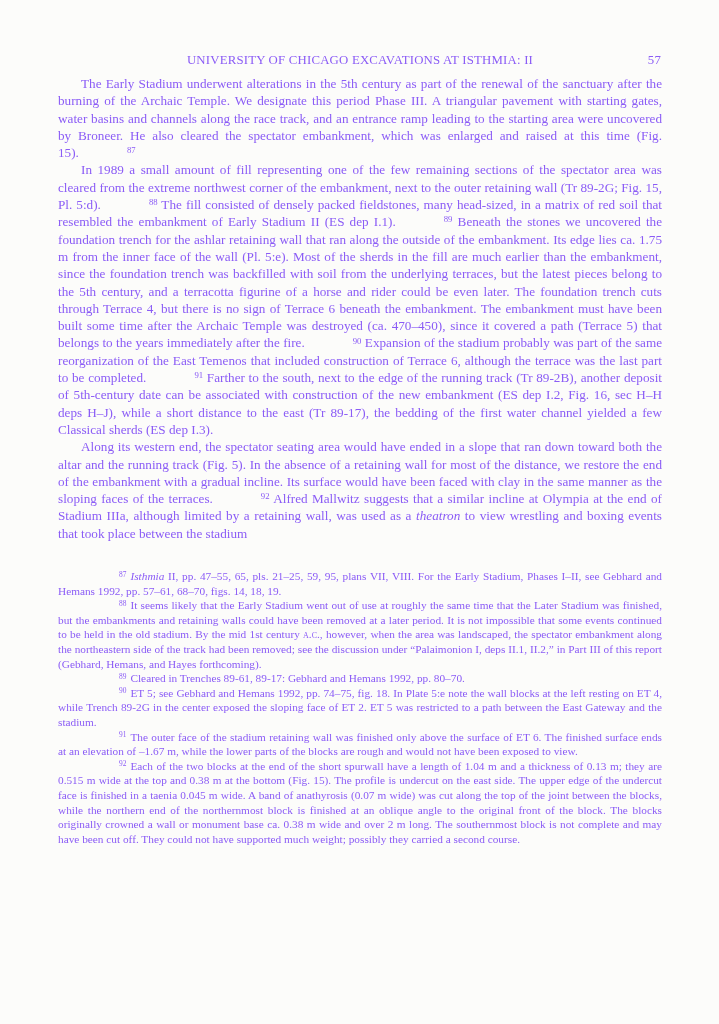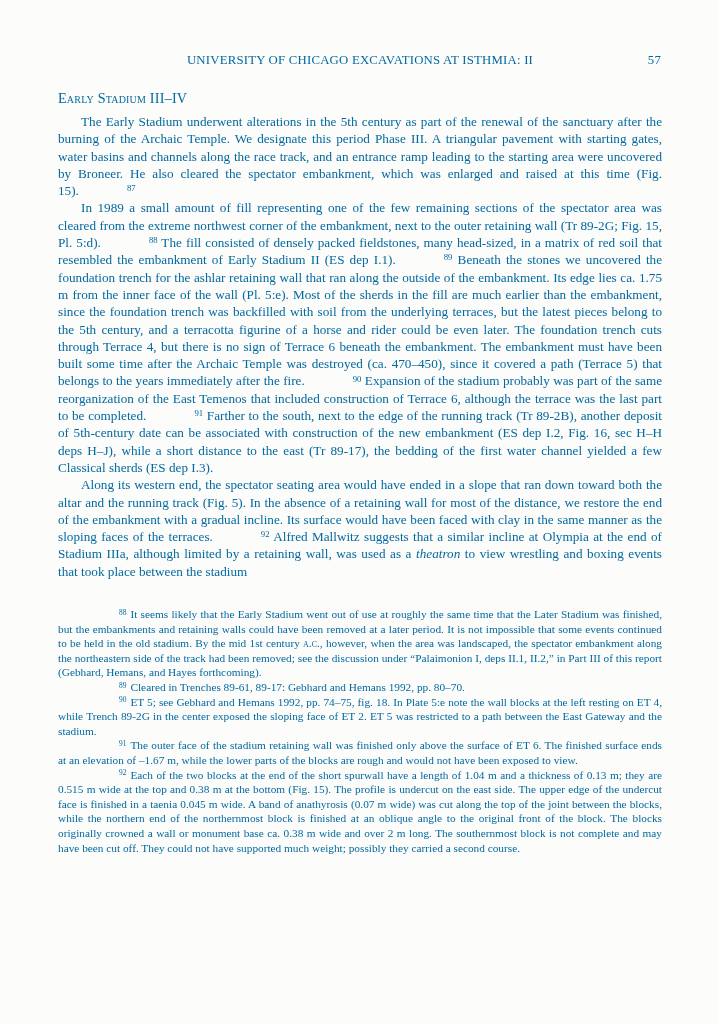--- a/index.html
+++ b/index.html
@@ -5,21 +5,21 @@
   html, body { margin: 0; padding: 0; }
   body {
     width: 719px; height: 1024px;
     background: #fbfbf9;
     overflow: hidden;
   }
   .page {
     position: absolute; left: 0; top: 0;
     width: 719px; height: 1024px;
     background: #fcfcfa;
-    color: #0369a1;
+    color: #8b5cf6;
     font-family: "Liberation Serif", "DejaVu Serif", serif;
   }
   .content {
     position: absolute; left: 58px; top: 53px; width: 604px;
   }
   .running-head {
     position: relative;
     font-size: 12.8px; line-height: 15px;
     text-align: center; letter-spacing: 0.2px;
     white-space: nowrap;
@@ -62,29 +62,29 @@
 <body>
 
 <div class="page">
   <div class="content">
 
     <div class="running-head">
       <span>UNIVERSITY OF CHICAGO EXCAVATIONS AT ISTHMIA: II</span>
       <span class="page-num">57</span>
     </div>
 
-    <h2 class="section-heading">Early Stadium III–IV</h2>
 
     <div class="body-block">
         <p class="body-para"><span>The Early Stadium underwent alterations in the 5th century as part of the renewal of the sanctuary after the burning of the Archaic Temple.  We designate this period Phase III. A triangular pavement with starting gates, water basins and channels along the race track, and an entrance ramp leading to the starting area were uncovered by Broneer.  He also cleared the spectator embankment, which was enlarged and raised at this time (Fig. 15).</span><sup class="fnref">87</sup></p>
         <p class="body-para"><span>In 1989 a small amount of fill representing one of the few remaining sections of the spectator area was cleared from the extreme northwest corner of the embankment, next to the outer retaining wall (Tr 89-2G; Fig. 15, Pl. 5:d).</span><sup class="fnref">88</sup><span>  The fill consisted of densely packed fieldstones, many head-sized, in a matrix of red soil that resembled the embankment of Early Stadium II (ES dep I.1).</span><sup class="fnref">89</sup><span>  Beneath the stones we uncovered the foundation trench for the ashlar retaining wall that ran along the outside of the embankment.  Its edge lies ca. 1.75 m from the inner face of the wall (Pl. 5:e).  Most of the sherds in the fill are much earlier than the embankment, since the foundation trench was backfilled with soil from the underlying terraces, but the latest pieces belong to the 5th century, and a terracotta figurine of a horse and rider could be even later.  The foundation trench cuts through Terrace 4, but there is no sign of Terrace 6 beneath the embankment.  The embankment must have been built some time after the Archaic Temple was destroyed (ca. 470–450), since it covered a path (Terrace 5) that belongs to the years immediately after the fire.</span><sup class="fnref">90</sup><span>  Expansion of the stadium probably was part of the same reorganization of the East Temenos that included construction of Terrace 6, although the terrace was the last part to be completed.</span><sup class="fnref">91</sup><span>  Farther to the south, next to the edge of the running track (Tr 89-2B), another deposit of 5th-century date can be associated with construction of the new embankment (ES dep I.2, Fig. 16, sec H–H deps H–J), while a short distance to the east (Tr 89-17), the bedding of the first water channel yielded a few Classical sherds (ES dep I.3).</span></p>
         <p class="body-para"><span>Along its western end, the spectator seating area would have ended in a slope that ran down toward both the altar and the running track (Fig. 5).  In the absence of a retaining wall for most of the distance, we restore the end of the embankment with a gradual incline.  Its surface would have been faced with clay in the same manner as the sloping faces of the terraces.</span><sup class="fnref">92</sup><span>  Alfred Mallwitz suggests that a similar incline at Olympia at the end of Stadium IIIa, although limited by a retaining wall, was used as a </span><span class="it">theatron</span><span> to view wrestling and boxing events that took place between the stadium</span></p>
       </div>
 
     <div class="fn-block">
+        <p class="footnote"><sup class="fnref">87</sup><span class="it">Isthmia</span><span> II, pp. 47–55, 65, pls. 21–25, 59, 95, plans VII, VIII. For the Early Stadium, Phases I–II, see Gebhard and Hemans 1992, pp. 57–61, 68–70, figs. 14, 18, 19.</span></p>
         <p class="footnote"><sup class="fnref">88</sup><span>It seems likely that the Early Stadium went out of use at roughly the same time that the Later Stadium was finished, but the embankments and retaining walls could have been removed at a later period.  It is not impossible that some events continued to be held in the old stadium.  By the mid 1st century </span><span class="sc">a.c.</span><span>, however, when the area was landscaped, the spectator embankment along the northeastern side of the track had been removed; see the discussion under “Palaimonion I, deps II.1, II.2,” in Part III of this report (Gebhard, Hemans, and Hayes forthcoming).</span></p>
         <p class="footnote"><sup class="fnref">89</sup><span>Cleared in Trenches 89-61, 89-17:  Gebhard and Hemans 1992, pp. 80–70.</span></p>
         <p class="footnote"><sup class="fnref">90</sup><span>ET 5; see Gebhard and Hemans 1992, pp. 74–75, fig. 18.  In Plate 5:e note the wall blocks at the left resting on ET 4, while Trench 89-2G in the center exposed the sloping face of ET 2.  ET 5 was restricted to a path between the East Gateway and the stadium.</span></p>
         <p class="footnote"><sup class="fnref">91</sup><span>The outer face of the stadium retaining wall was finished only above the surface of ET 6.  The finished surface ends at an elevation of –1.67 m, while the lower parts of the blocks are rough and would not have been exposed to view.</span></p>
         <p class="footnote"><sup class="fnref">92</sup><span>Each of the two blocks at the end of the short spurwall have a length of 1.04 m and a thickness of 0.13 m; they are 0.515 m wide at the top and 0.38 m at the bottom (Fig. 15).  The profile is undercut on the east side.  The upper edge of the undercut face is finished in a taenia 0.045 m wide.  A band of anathyrosis (0.07 m wide) was cut along the top of the joint between the blocks, while the northern end of the northernmost block is finished at an oblique angle to the original front of the block.  The blocks originally crowned a wall or monument base ca. 0.38 m wide and over 2 m long.  The southernmost block is not complete and may have been cut off.  They could not have supported much weight; possibly they carried a second course.</span></p>
       </div>
 
   </div>
 </div>
 

